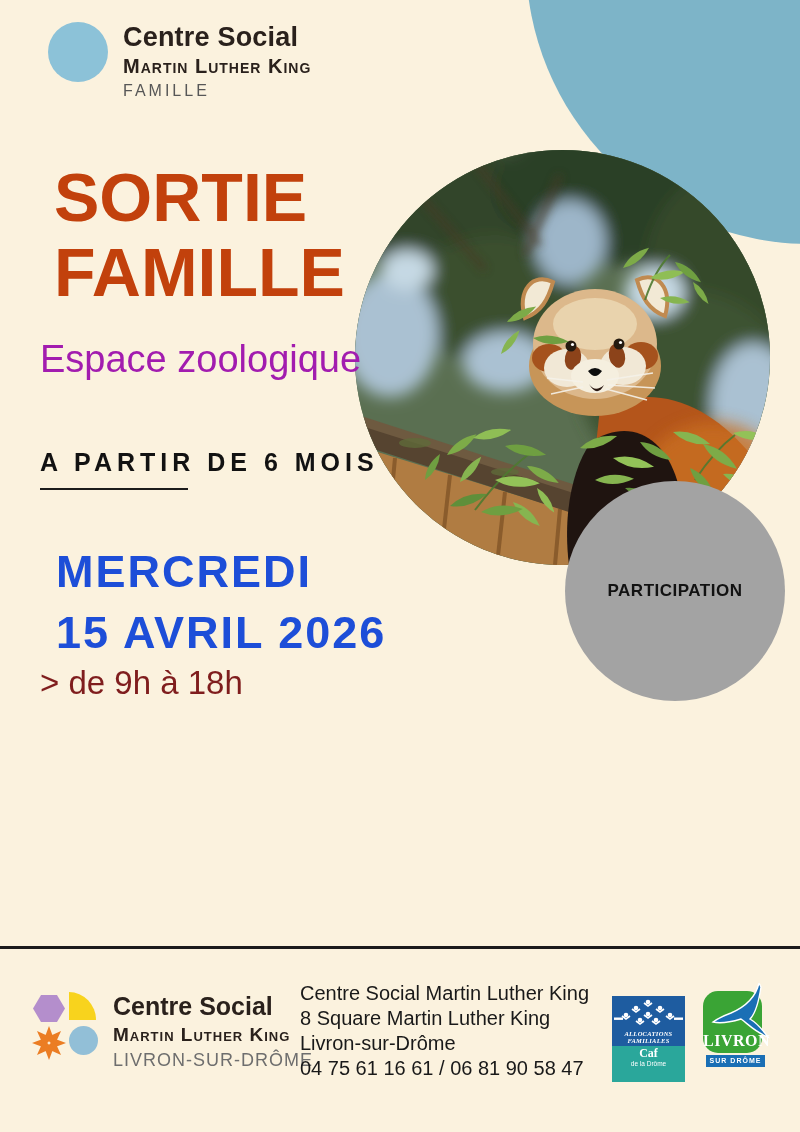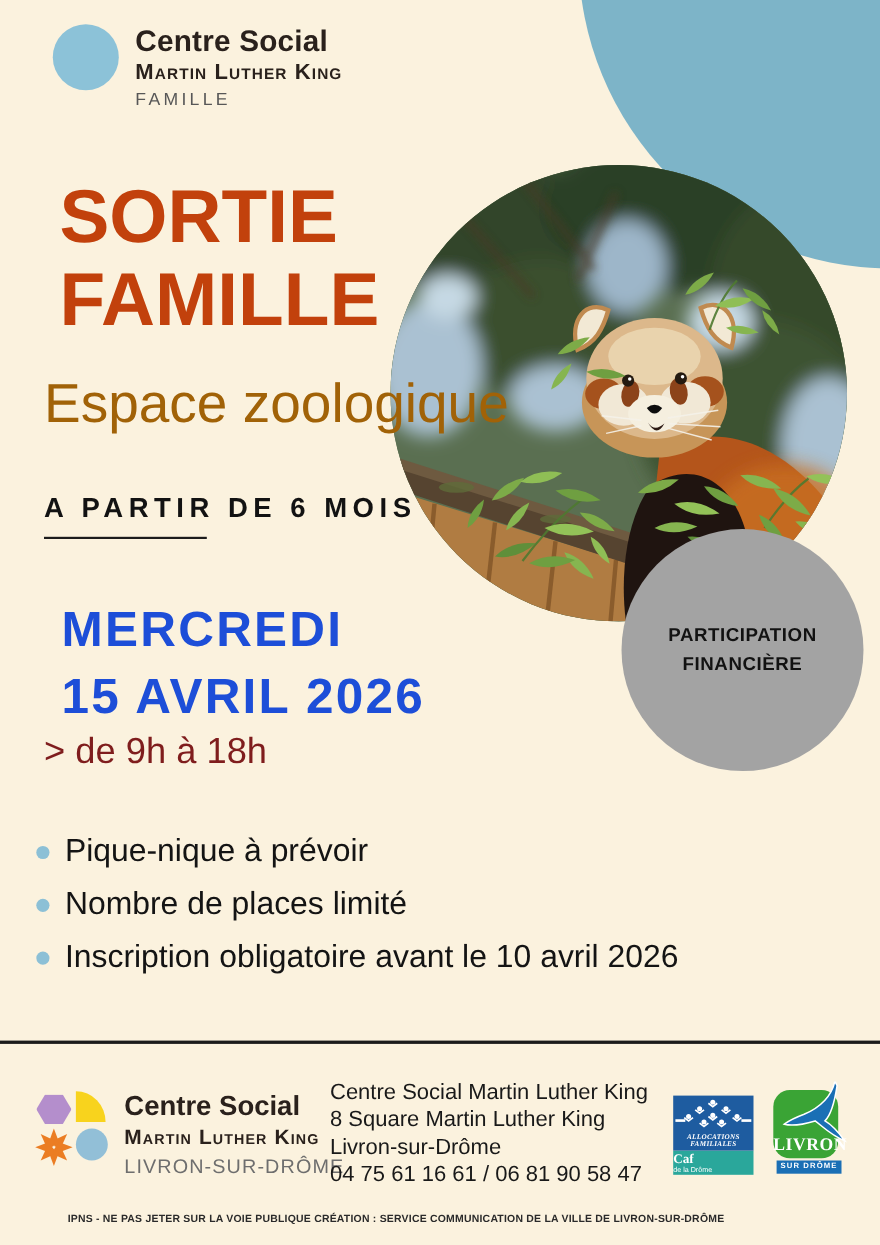--- a/index.html
+++ b/index.html
@@ -22,21 +22,21 @@
     letter-spacing:.5px; color:#121212; }
   
   .header-logo { position:absolute; left:48px; top:22px; display:flex; align-items:flex-start; z-index:3; }
   .header-dot { width:60px; height:60px; border-radius:50%; background:#8cc2d8; margin-right:15px; flex:none; }
   .header-text .l1 { font-size:27px; font-weight:700; color:#2a211c; letter-spacing:.2px; }
   .header-text .l2 { font-size:20px; font-weight:700; color:#2a211c; font-variant:small-caps; letter-spacing:1px; margin-top:2px; }
   .header-text .l3 { font-size:16px; font-weight:400; color:#575757; letter-spacing:3px; margin-top:4px; }
   
   .title { position:absolute; left:54px; top:160px; font-size:68px; font-weight:800;
     line-height:1.1; color:#c2410c; z-index:3; letter-spacing:0; }
-  .subtitle { position:absolute; left:40px; top:338px; font-size:50px; font-weight:400; color:#a16207; z-index:3; }
+  .subtitle { position:absolute; left:40px; top:338px; font-size:38px; font-weight:400; color:#a21caf; z-index:3; }
   .age { position:absolute; left:40px; top:448px; font-size:25px; font-weight:700; letter-spacing:5px; color:#121212; z-index:3; }
   .age-underline { position:absolute; left:40px; top:488px; width:148px; height:2px; background:#1c1c1c; z-index:3; }
   .date { position:absolute; left:56px; top:541px; font-size:45px; font-weight:700;
     color:#1d4ed8; letter-spacing:2px; line-height:1.36; z-index:3; }
   .hours { position:absolute; left:40px; top:664px; font-size:33px; font-weight:400; color:#7f1d1d; z-index:3; }
   
   .bullets { position:absolute; left:33px; top:758px; margin:0; padding:0; list-style:none; z-index:3; }
   .bullets li { display:flex; align-items:center; margin-bottom:15px; font-size:29px; color:#141414; line-height:33px; }
   .bullets .dot { width:12px; height:12px; border-radius:50%; background:#8cc0d6; margin-right:14px; flex:none; }
   
@@ -54,21 +54,21 @@
   .footer-brand-text .l3 { font-size:18px; font-weight:400; color:#6e6e6e; letter-spacing:1px; margin-top:4px; }
   .footer-contact { position:absolute; left:300px; top:981px; font-size:20px; line-height:25px; color:#191919; }
   .footer-contact .b { font-weight:400; }
   
   .caf { position:absolute; left:612px; top:996px; width:73px; }
   .caf-top { position:relative; height:50px; background:#1e5ca0; }
   .caf-top svg { position:absolute; left:0; top:0; }
   .caf-alloc { position:absolute; left:0; bottom:2px; width:100%; text-align:center;
     font-family:"Liberation Serif", serif; font-style:italic; font-weight:700;
     font-size:6.5px; line-height:7px; color:#fff; letter-spacing:.3px; }
-  .caf-band { height:22px; background:#2aa79b; color:#fff; text-align:left; padding-top:1px; }
+  .caf-band { height:36px; background:#2aa79b; color:#fff; text-align:center; padding-top:1px; }
   .caf-band .name { font-family:"Liberation Serif", serif; font-weight:700; font-size:12px; line-height:13px; }
   .caf-band .sub { font-size:6.5px; line-height:7px; }
   
   .livron { position:absolute; left:700px; top:983px; width:72px; height:86px; }
   .livron-green { position:absolute; left:3px; top:8px; width:59px; height:62px; background:#3aa435;border-radius:15px; }
   .livron-name { position:absolute; left:0; bottom:3px; width:100%; text-align:center;
     font-family:"Liberation Serif", serif; font-weight:700; font-size:16px; color:#fff; letter-spacing:.5px; }
   .livron-band { position:absolute; left:6px; top:72px; width:59px; height:12px; background:#1a6fb5;
     color:#fff; font-size:7px; line-height:12px; text-align:center; letter-spacing:1px; font-weight:700; }
   .livron-swoosh { position:absolute; left:0; top:0; }
@@ -199,21 +199,20 @@
         <use href="#leaf" transform="translate(338,132) rotate(55) scale(0.9)" fill="#7dab48"></use>
         <use href="#leaf" transform="translate(152,172) rotate(-28) scale(1.1)" fill="#7dab48"></use>
         <use href="#leaf" transform="translate(178,188) rotate(6) scale(1.2)" fill="#6f9f41"></use>
         <use href="#leaf" transform="translate(146,204) rotate(-52) scale(1.0)" fill="#86b550"></use>
       </g>
     </svg>
   </div>
 
   <div class="badge-circle">
     <span>PARTICIPATION</span>
-    <span>FINANCIÈRE</span>
   </div>
 
   <div class="header-logo">
     <div class="header-dot"></div>
     <div class="header-text">
       <div class="l1">Centre Social</div>
       <div class="l2">Martin Luther King</div>
       <div class="l3">FAMILLE</div>
     </div>
   </div>
@@ -224,34 +223,20 @@
   </div>
   <div class="subtitle">Espace zoologique</div>
   <div class="age">A PARTIR DE 6 MOIS</div>
   <div class="age-underline"></div>
   <div class="date">
     <div>MERCREDI</div>
     <div>15 AVRIL 2026</div>
   </div>
   <div class="hours">&gt; de 9h à 18h</div>
 
-  <ul class="bullets">
-    <li>
-      <span class="dot"></span>
-      <span>Pique-nique à prévoir</span>
-    </li>
-    <li>
-      <span class="dot"></span>
-      <span>Nombre de places limité</span>
-    </li>
-    <li>
-      <span class="dot"></span>
-      <span>Inscription obligatoire avant le 10 avril 2026</span>
-    </li>
-  </ul>
 
   <div class="divider"></div>
 
   <div class="footer-brand">
     <div class="shapes">
       <div class="shape-hex"></div>
       <div class="shape-quarter"></div>
       <svg class="shape-asterisk" viewBox="0 0 38 38">
         <g transform="translate(19,19)" fill="#eb7d23">
           <path d="M0,-17 L4.5,-5 L0,-1 L-4.5,-5 Z"></path>
@@ -320,15 +305,14 @@
   <div class="livron">
     <div class="livron-green">
       <div class="livron-name">LIVRON</div>
     </div>
     <svg class="livron-swoosh" width="72" height="86" viewBox="0 0 72 86">
       <path d="M59,0 C56,13 47,23 31,30 C23,33 17,36 13,39 C21,41 31,39 41,36 C48,41 55,49 68,54 C62,46 57,40 50,36 C56,30 59,17 61,4 Z" fill="#1a6fb5" stroke="#ffffff" stroke-width="1.4"></path>
     </svg>
     <div class="livron-band">SUR DRÔME</div>
   </div>
 
-  <div class="legal">IPNS - NE PAS JETER SUR LA VOIE PUBLIQUE CRÉATION : SERVICE COMMUNICATION DE LA VILLE DE LIVRON-SUR-DRÔME</div>
 
 </div>
 
 </body></html>

